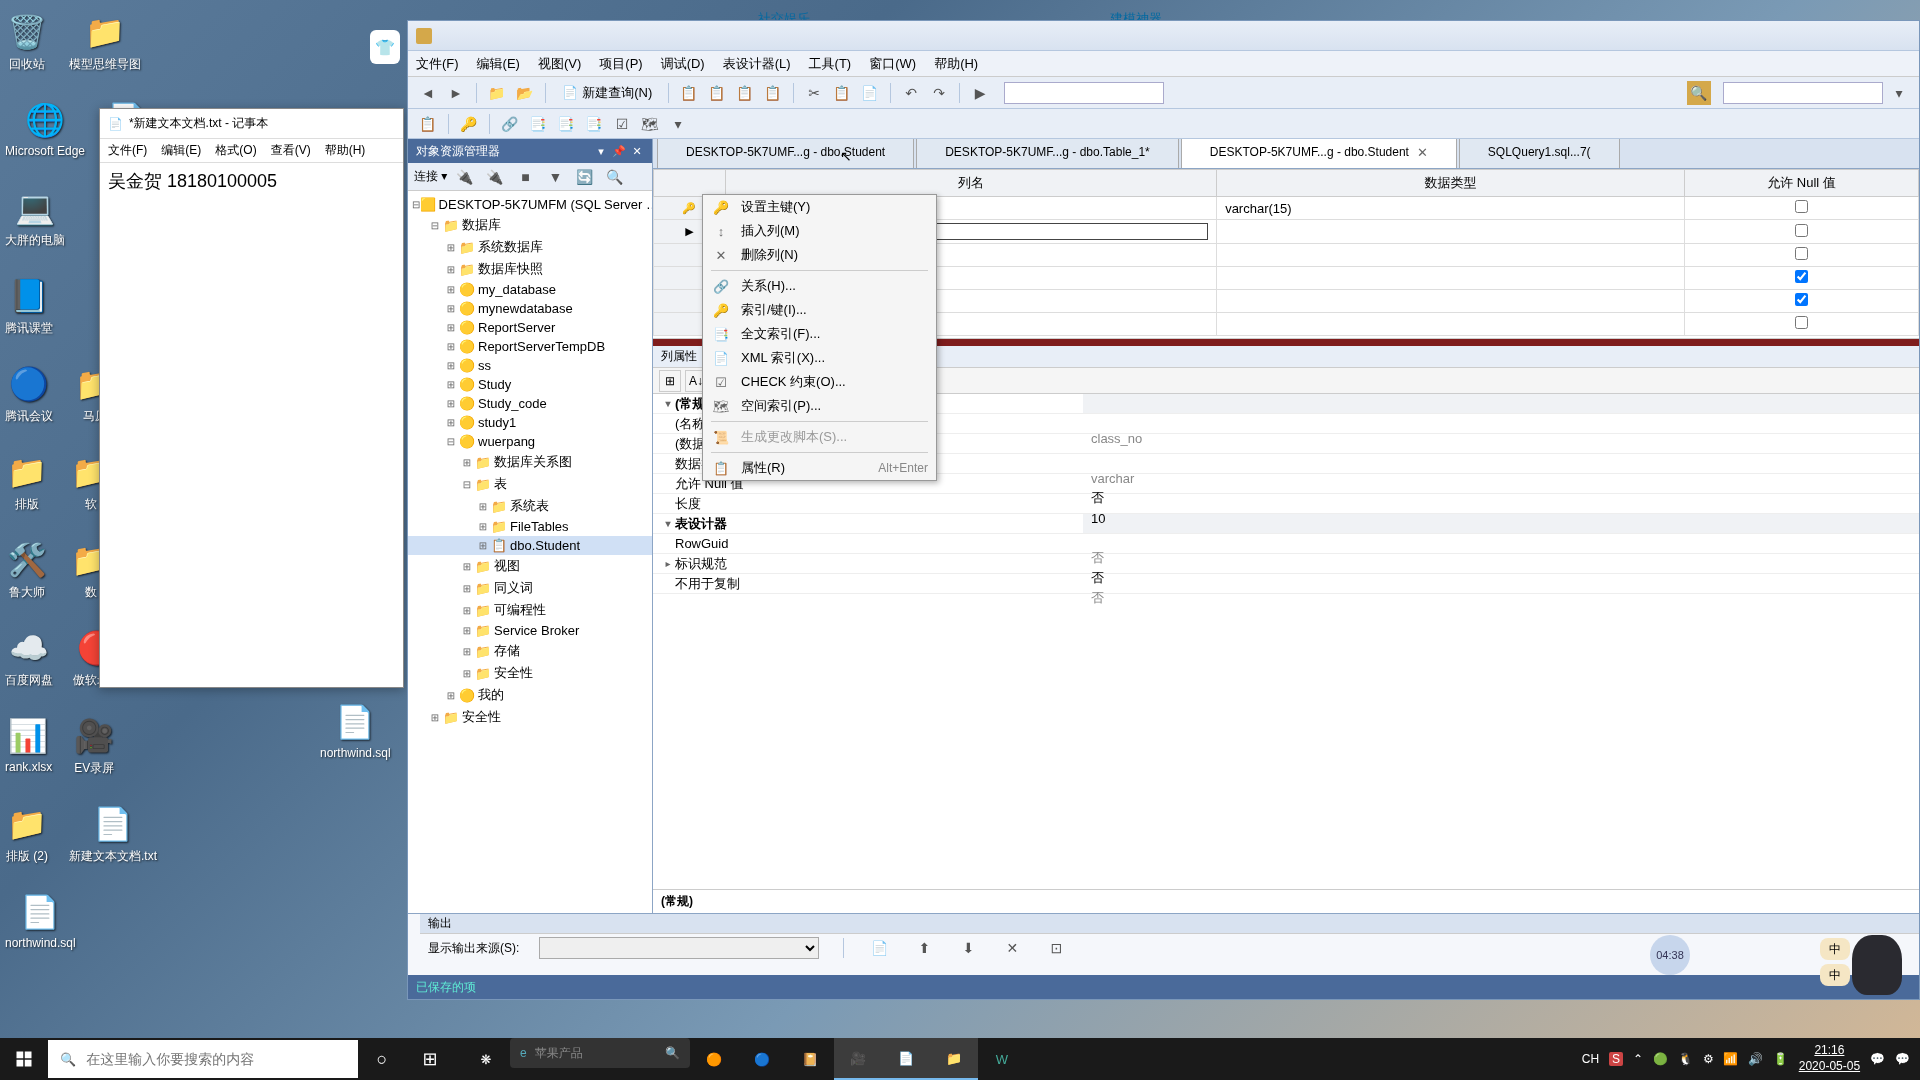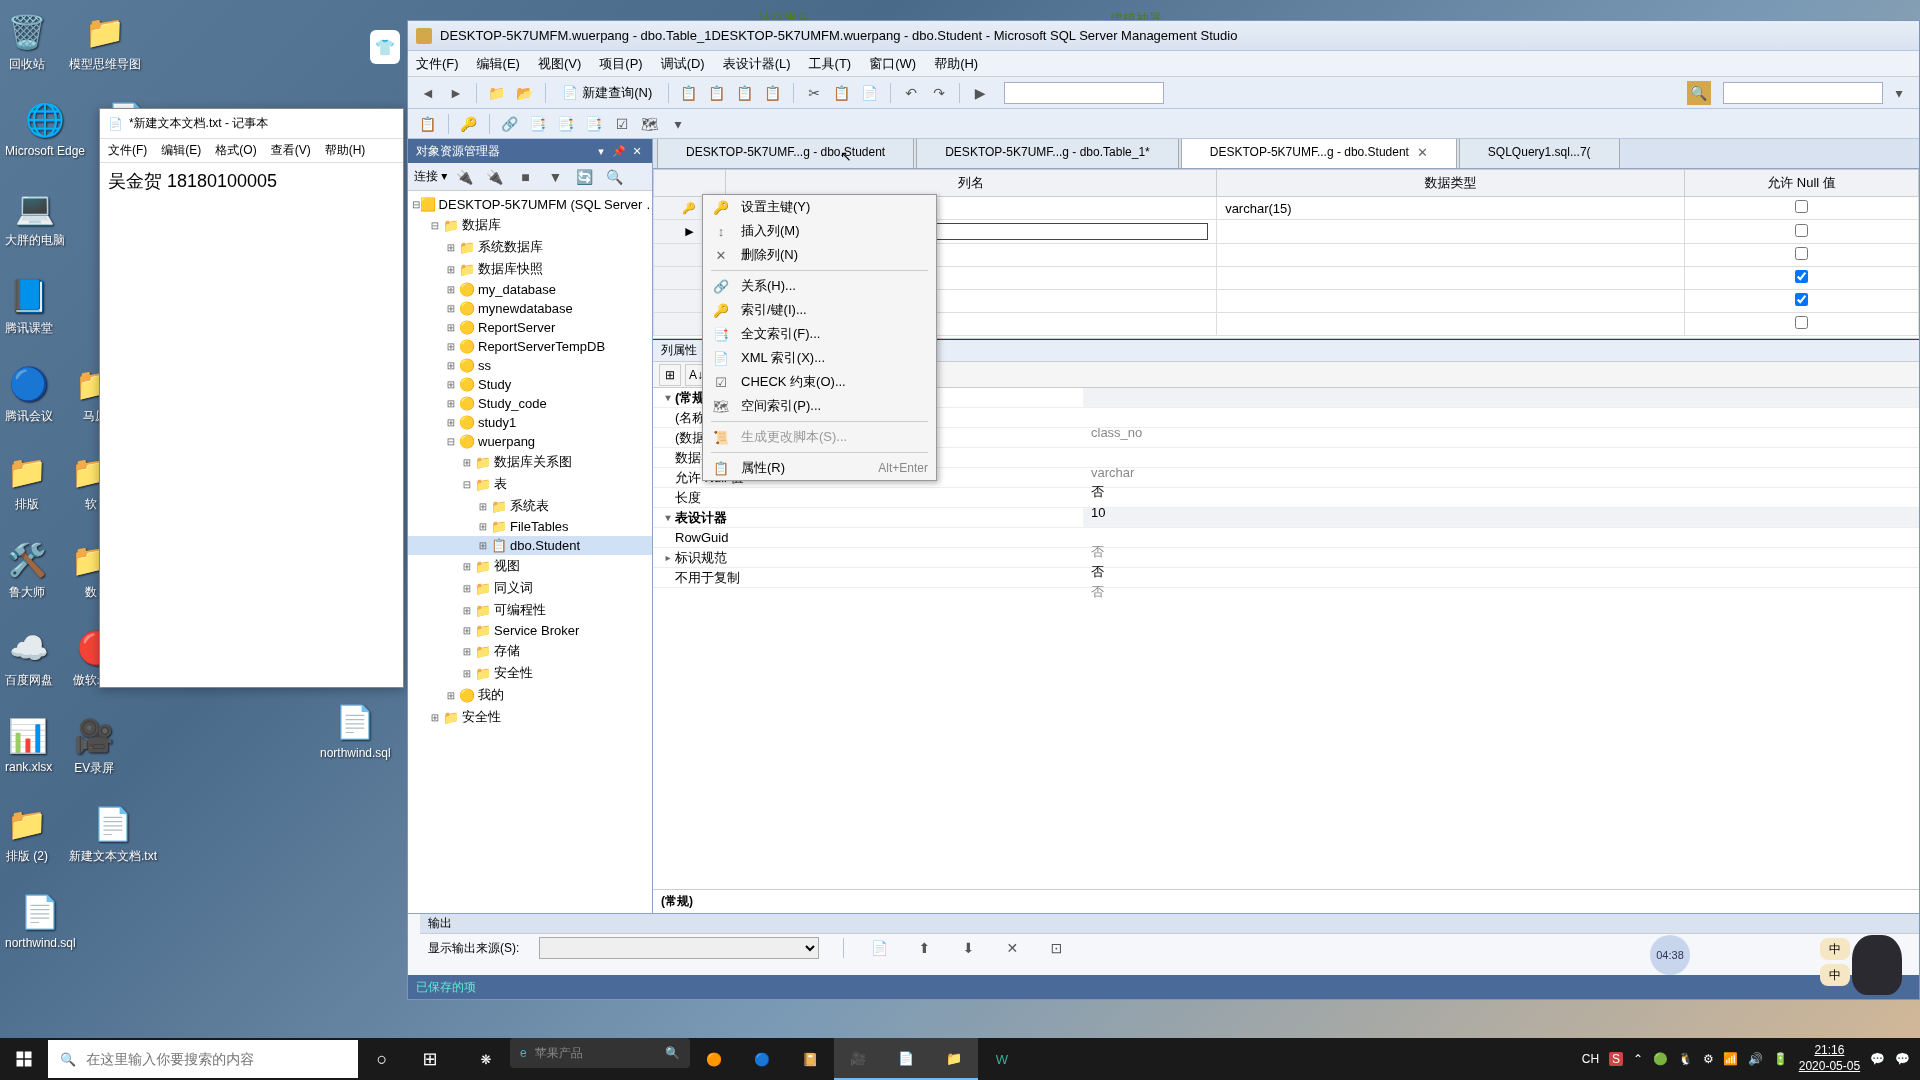--- a/index.html
+++ b/index.html
@@ -71,42 +71,42 @@
 
 .ctx-menu { position: absolute; left: 702px; top: 194px; width: 235px; background: #f5f5f5; border: 1px solid #999; box-shadow: 2px 2px 6px rgba(0,0,0,0.3); z-index: 100; font-size: 13px; }
 .ctx-item { height: 24px; display: flex; align-items: center; padding: 0 8px; gap: 10px; }
 .ctx-icon { width: 20px; text-align: center; font-size: 13px; color: #666; }
 .ctx-label { flex: 1; }
 .ctx-shortcut { color: #888; font-size: 12px; }
 .ctx-sep { height: 1px; background: #ccc; margin: 3px 8px; }
 .ctx-disabled { color: #999; }
 
 
-.props-panel { flex: 1; border-top: 1px solid #7f1d1d; display: flex; flex-direction: column; overflow: hidden; justify-content: flex-end; }
+.props-panel { flex: 1; border-top: 7px solid #7f1d1d; display: flex; flex-direction: column; overflow: hidden; justify-content: flex-end; }
 .props-title { height: 22px; background: #e8eef7; padding: 0 8px; font-size: 12px; display: flex; align-items: center; border-bottom: 1px solid #ccc; }
 .props-toolbar { height: 26px; background: #f5f5f5; display: flex; align-items: center; padding: 0 6px; gap: 4px; border-bottom: 1px solid #ccc; }
 .props-toolbar .ptb { width: 22px; height: 22px; border: 1px solid #ccc; display: flex; align-items: center; justify-content: center; font-size: 12px; }
 .props-grid { flex: 1; overflow: auto; font-size: 13px; }
 .prop-row { display: flex; height: 20px; border-bottom: 1px solid #eee; }
 .prop-key { width: 430px; padding: 0 8px; display: flex; align-items: center; background: #fff; }
 .prop-val { flex: 1; padding: 0 8px; display: flex; align-items: center; margin-top: 24px; }
 .prop-cat { font-weight: bold; background: #f0f2f5; }
 .prop-exp { width: 14px; font-size: 10px; color: #666; text-align: center; }
 .prop-readonly { color: #888; }
 .props-footer { height: 24px; border-top: 1px solid #ccc; padding: 0 8px; font-size: 12px; display: flex; align-items: center; font-weight: bold; }
 
 
 .output-panel { height: 62px; border-top: 1px solid #8ca5c5; background: #f5f7fb; display: flex; flex-direction: column; padding-left: 12px; }
 .output-title { height: 20px; background: #d8e2f0; padding: 0 8px; font-size: 12px; display: flex; align-items: center; border-bottom: 1px solid #ccc; }
 .output-toolbar { height: 28px; display: flex; align-items: center; padding: 0 8px; gap: 20px; font-size: 12px; }
 .output-toolbar select { width: 280px; height: 22px; border: 1px solid #aaa; }
 .status-bar { height: 24px; background: #4a6a9a; color: #5eead4; font-size: 12px; display: flex; align-items: center; padding: 0 8px; }
 
 
-.top-badges { position: absolute; top: 10px; left: 0; right: 0; display: flex; justify-content: center; gap: 300px; color: #4d7c0f; font-size: 13px; pointer-events: none; }
+.top-badges { position: absolute; top: 10px; left: 0; right: 0; display: flex; justify-content: center; gap: 300px; color: #0369a1; font-size: 13px; pointer-events: none; }
 .hanger { position: absolute; left: 370px; top: 30px; width: 30px; height: 34px; background: #fff; border-radius: 6px; display: flex; align-items: center; justify-content: center; }
 
 .timer-badge { position: absolute; right: 230px; bottom: 105px; width: 40px; height: 40px; border-radius: 50%; background: rgba(180,200,230,0.7); display: flex; align-items: center; justify-content: center; font-size: 11px; color: #335; }
 .mascot { position: absolute; right: 18px; bottom: 85px; width: 50px; height: 60px; background: #2a2a30; border-radius: 40% 40% 30% 30%; }
 .speech-bubbles { position: absolute; right: 70px; bottom: 90px; }
 .sb { width: 30px; height: 22px; background: #f5e6c4; border-radius: 8px; margin-bottom: 4px; display: flex; align-items: center; justify-content: center; font-size: 12px; }
 
 
 .taskbar { position: absolute; left: 0; right: 0; bottom: 0; height: 42px; background: #1a1a1a; display: flex; align-items: center; color: #fff; font-size: 13px; }
 .tb-start { width: 48px; height: 42px; display: flex; align-items: center; justify-content: center; }
@@ -245,21 +245,20 @@
       <span>格式(O)</span>
       <span>查看(V)</span>
       <span>帮助(H)</span>
     </div>
   <div class="notepad-content">吴金贺 18180100005</div>
 </div>
 
 <div class="ssms">
   <div class="ssms-titlebar">
     <div class="ssms-icon"></div>
-    <span>DESKTOP-5K7UMFM.wuerpang - dbo.Table_1DESKTOP-5K7UMFM.wuerpang - dbo.Student - Microsoft SQL Server Management Studio</span>
   </div>
   <div class="ssms-menubar" id="ssms-menu">
       <span>文件(F)</span>
       <span>编辑(E)</span>
       <span>视图(V)</span>
       <span>项目(P)</span>
       <span>调试(D)</span>
       <span>表设计器(L)</span>
       <span>工具(T)</span>
       <span>窗口(W)</span>

